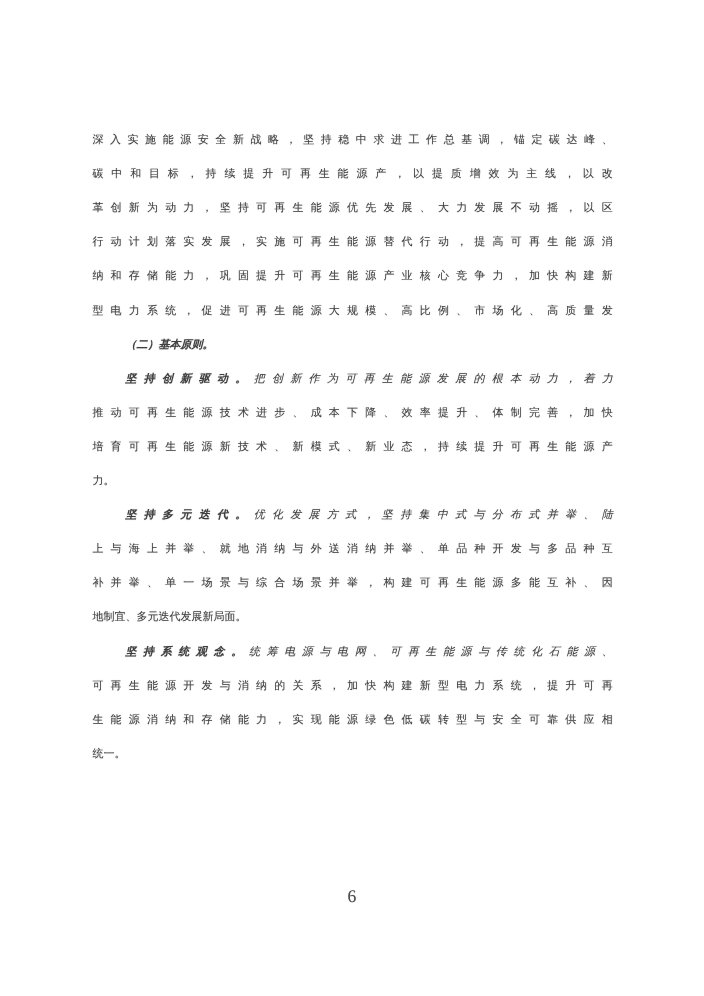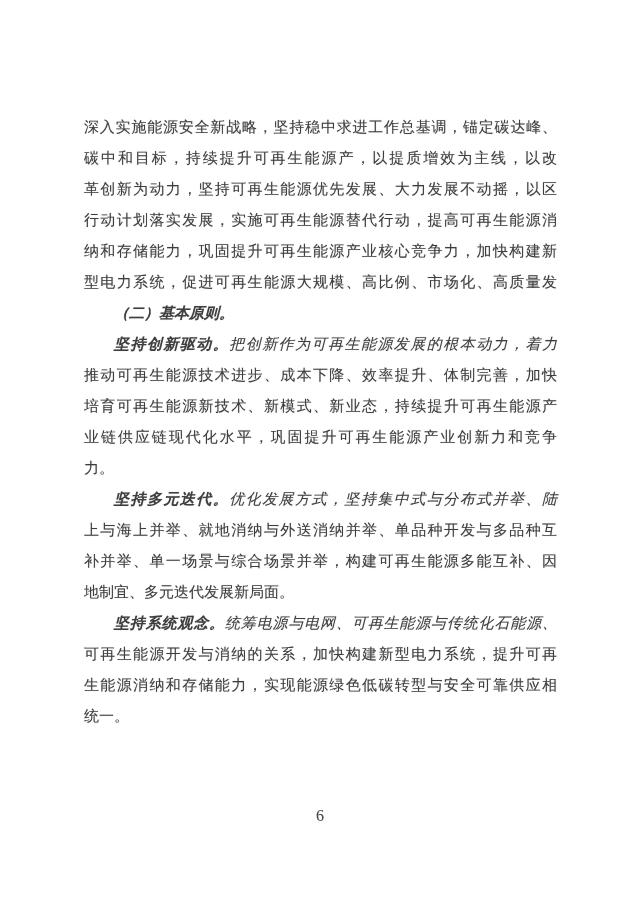--- a/index.html
+++ b/index.html
@@ -14,21 +14,21 @@
     background: #ffffff;
     overflow: hidden;
     font-family: "Liberation Serif", "DejaVu Serif", serif;
     color: #3e3e3e;
   }
   .text-block {
     position: absolute;
     left: 84px;
     top: 112px;
     width: 473px;
-    font-size: 15px;
+    font-size: 10px;
     text-shadow: 0 0 1px rgba(62,62,62,0.35);
   }
   .line {
     height: 31px;
     line-height: 31px;
     white-space: nowrap;
     text-align: left;
   }
   .just {
     white-space: normal;
@@ -66,21 +66,20 @@
     <div class="line just">革创新为动力，坚持可再生能源优先发展、大力发展不动摇，以区</div>
     <div class="line just">行动计划落实发展，实施可再生能源替代行动，提高可再生能源消</div>
     <div class="line just">纳和存储能力，巩固提升可再生能源产业核心竞争力，加快构建新</div>
     <div class="line just">型电力系统，促进可再生能源大规模、高比例、市场化、高质量发</div>
 
     <div class="line indent bold">（二）基本原则。</div>
 
     <div class="line just indent"><span class="lead">坚持创新驱动。</span><span>把创新作为可再生能源发展的根本动力，着力</span></div>
     <div class="line just">推动可再生能源技术进步、成本下降、效率提升、体制完善，加快</div>
     <div class="line just">培育可再生能源新技术、新模式、新业态，持续提升可再生能源产</div>
-    <div class="line just">业链供应链现代化水平，巩固提升可再生能源产业创新力和竞争</div>
     <div class="line">力。</div>
 
     <div class="line just indent"><span class="lead">坚持多元迭代。</span><span>优化发展方式，坚持集中式与分布式并举、陆</span></div>
     <div class="line just">上与海上并举、就地消纳与外送消纳并举、单品种开发与多品种互</div>
     <div class="line just">补并举、单一场景与综合场景并举，构建可再生能源多能互补、因</div>
     <div class="line">地制宜、多元迭代发展新局面。</div>
 
     <div class="line just indent"><span class="lead">坚持系统观念。</span><span>统筹电源与电网、可再生能源与传统化石能源、</span></div>
     <div class="line just">可再生能源开发与消纳的关系，加快构建新型电力系统，提升可再</div>
     <div class="line just">生能源消纳和存储能力，实现能源绿色低碳转型与安全可靠供应相</div>

